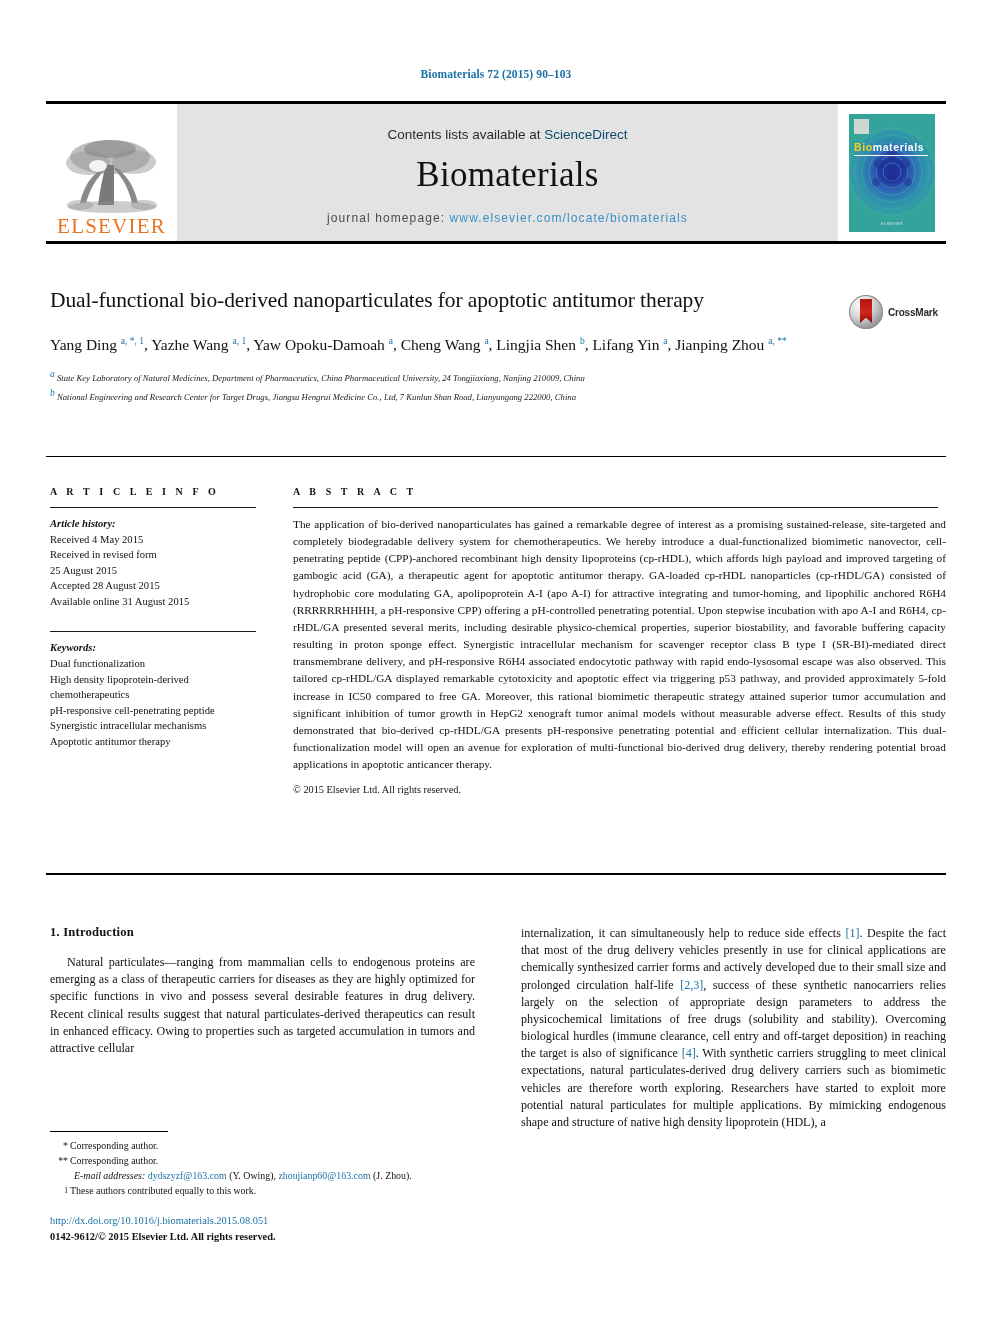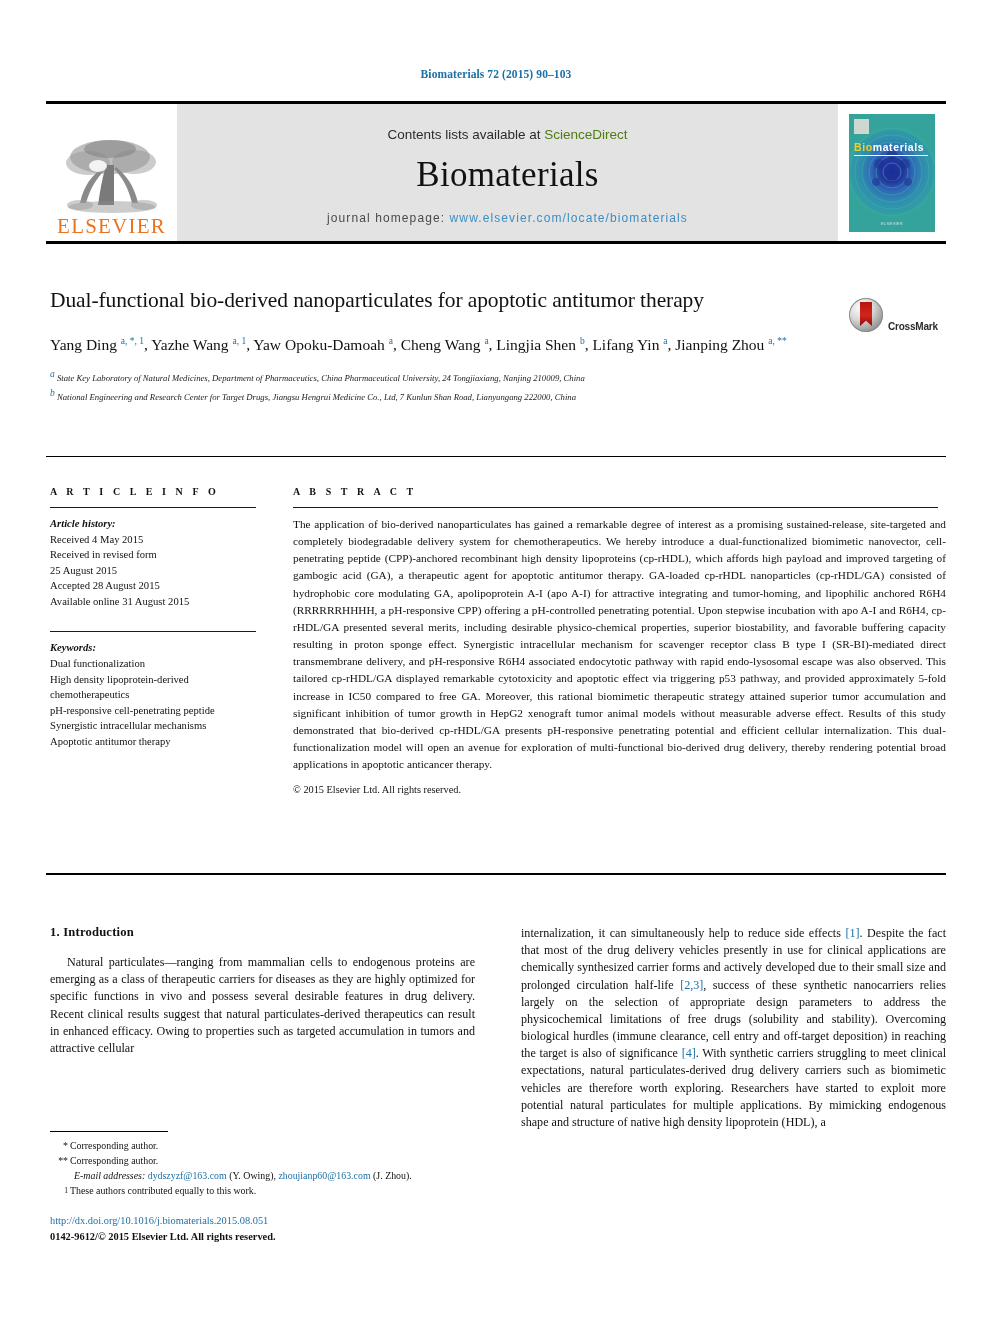--- a/index.html
+++ b/index.html
@@ -75,21 +75,21 @@
     justify-content: center;
     position: relative;
   }
   .contents-line {
     font-family: "Liberation Sans", sans-serif;
     font-size: 13.5px;
     color: #2b2b2b;
     margin-top: 6px;
   }
   .contents-line .sd {
-    color: #4d7c0f;
+    color: #0c4a6e;
   }
   .journal-name {
     font-family: "Liberation Serif", serif;
     font-size: 35px;
     color: #111;
     margin-top: 13px;
     margin-bottom: 16px;
     letter-spacing: .3px;
   }
   .homepage-line {
@@ -178,21 +178,21 @@
     font-size: 8.7px;
     line-height: 1.52;
     margin-top: 11px;
     color: #1a1a1a;
   }
   .crossmark {
     position: absolute;
     left: 849px; top: 292px;
     width: 96px; height: 40px;
     display: flex;
-    align-items: flex-end;
+    align-items: center;
     gap: 5px;
   }
   .cm-badge {
     width: 34px; height: 34px;
     border-radius: 50%;
     background: radial-gradient(circle at 34% 28%, #fdfdfd 0%, #d8d8d8 38%, #9a9a9a 72%, #6f6f6f 100%);
     position: relative;
     box-shadow: 0 0 0 1px #8b8b8b inset;
   }
   .cm-badge::after {

